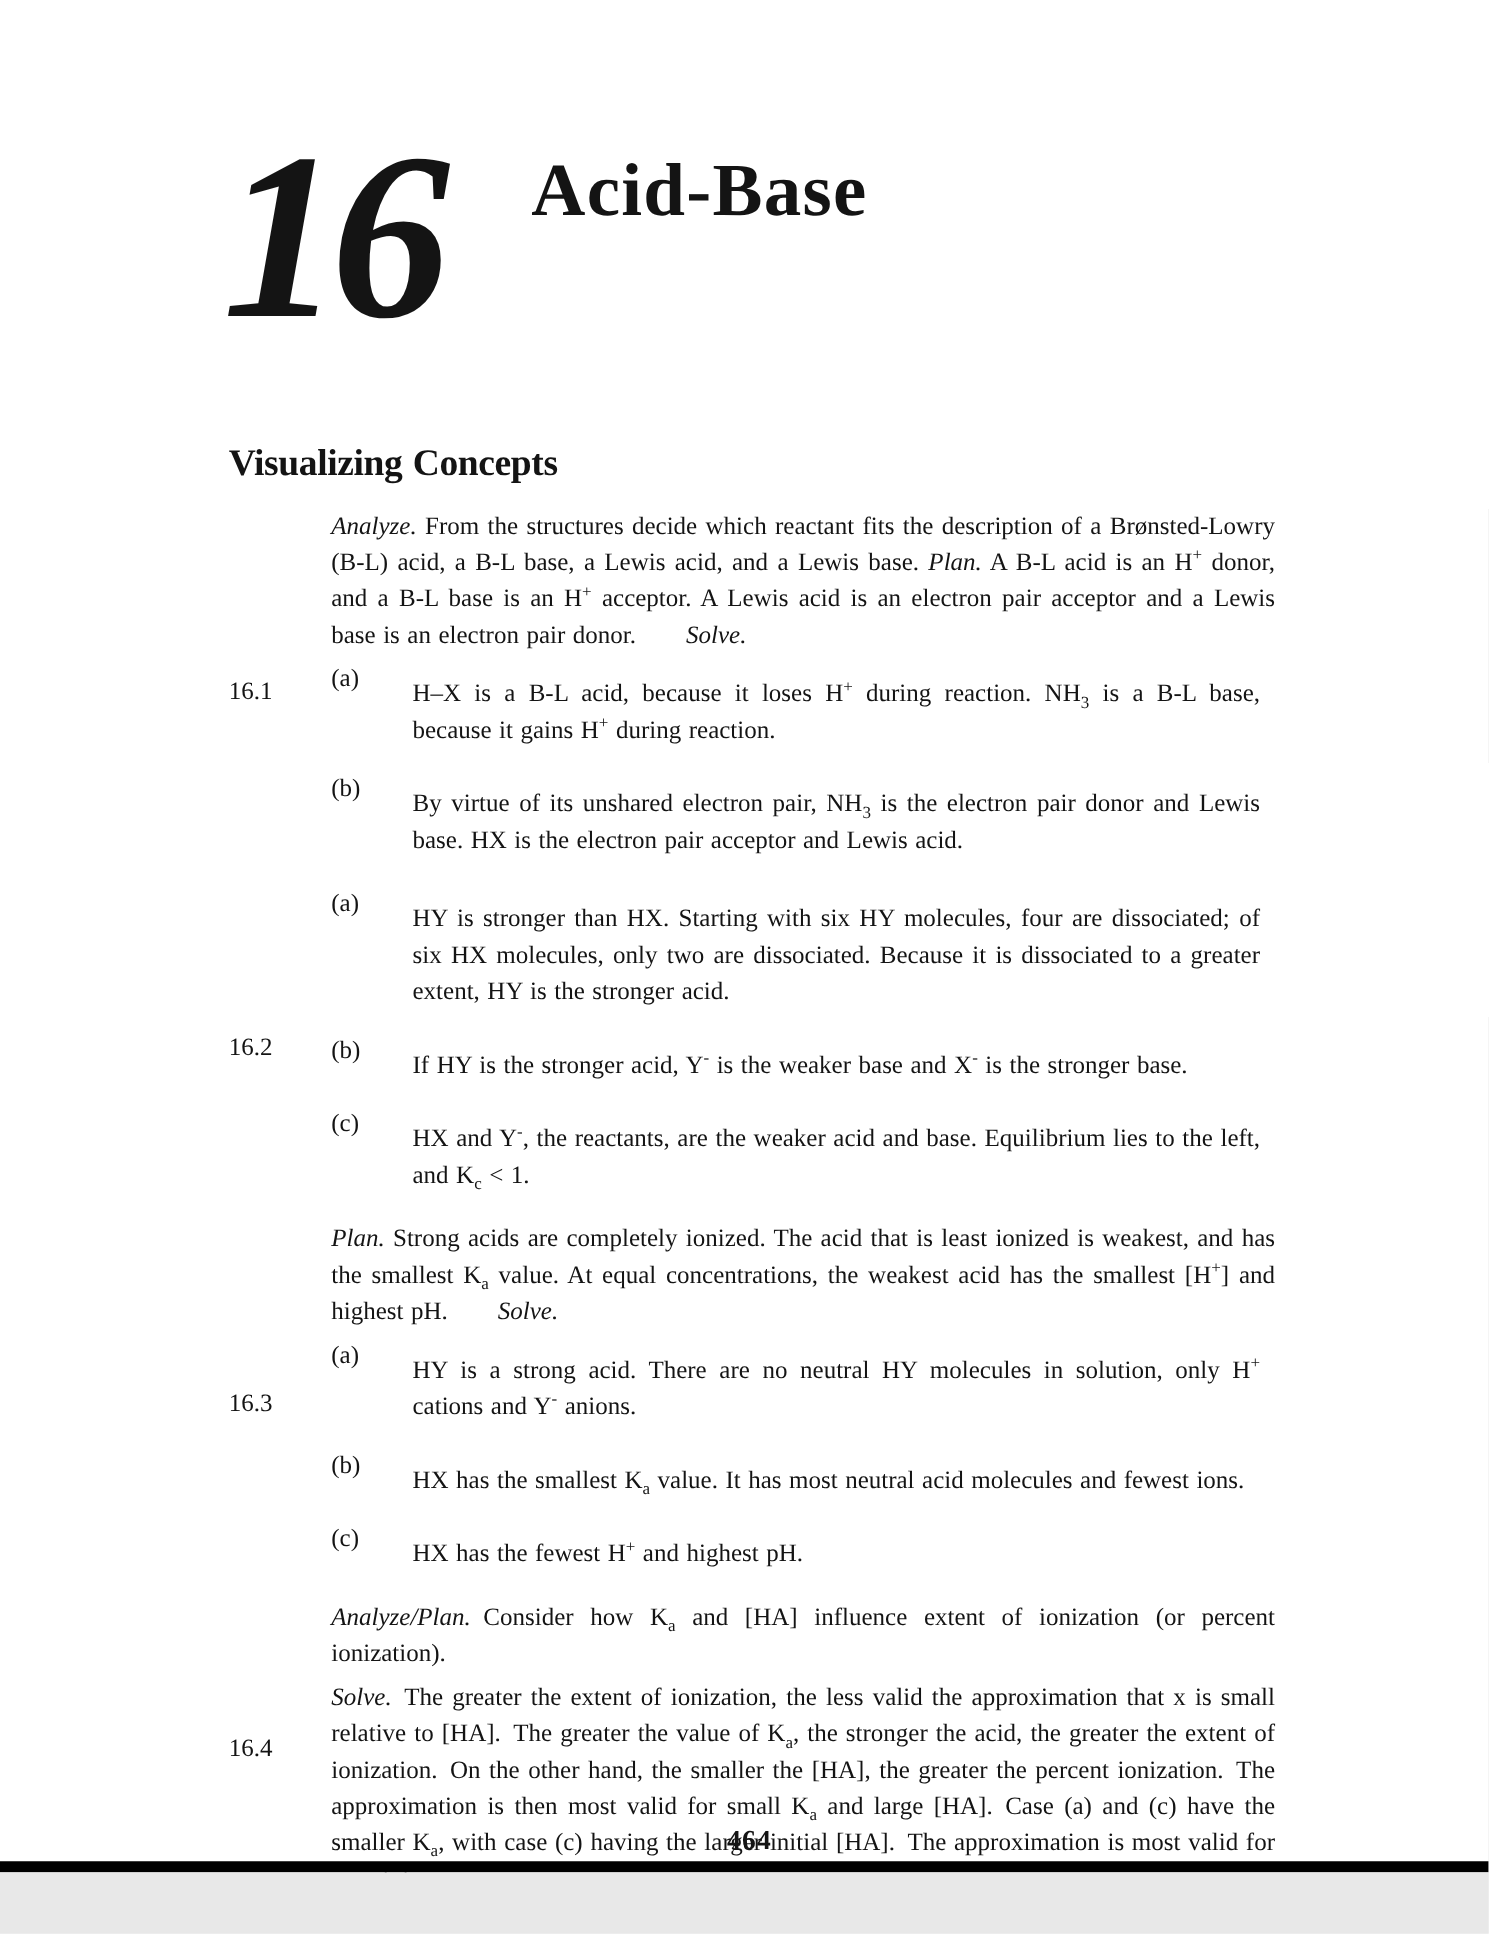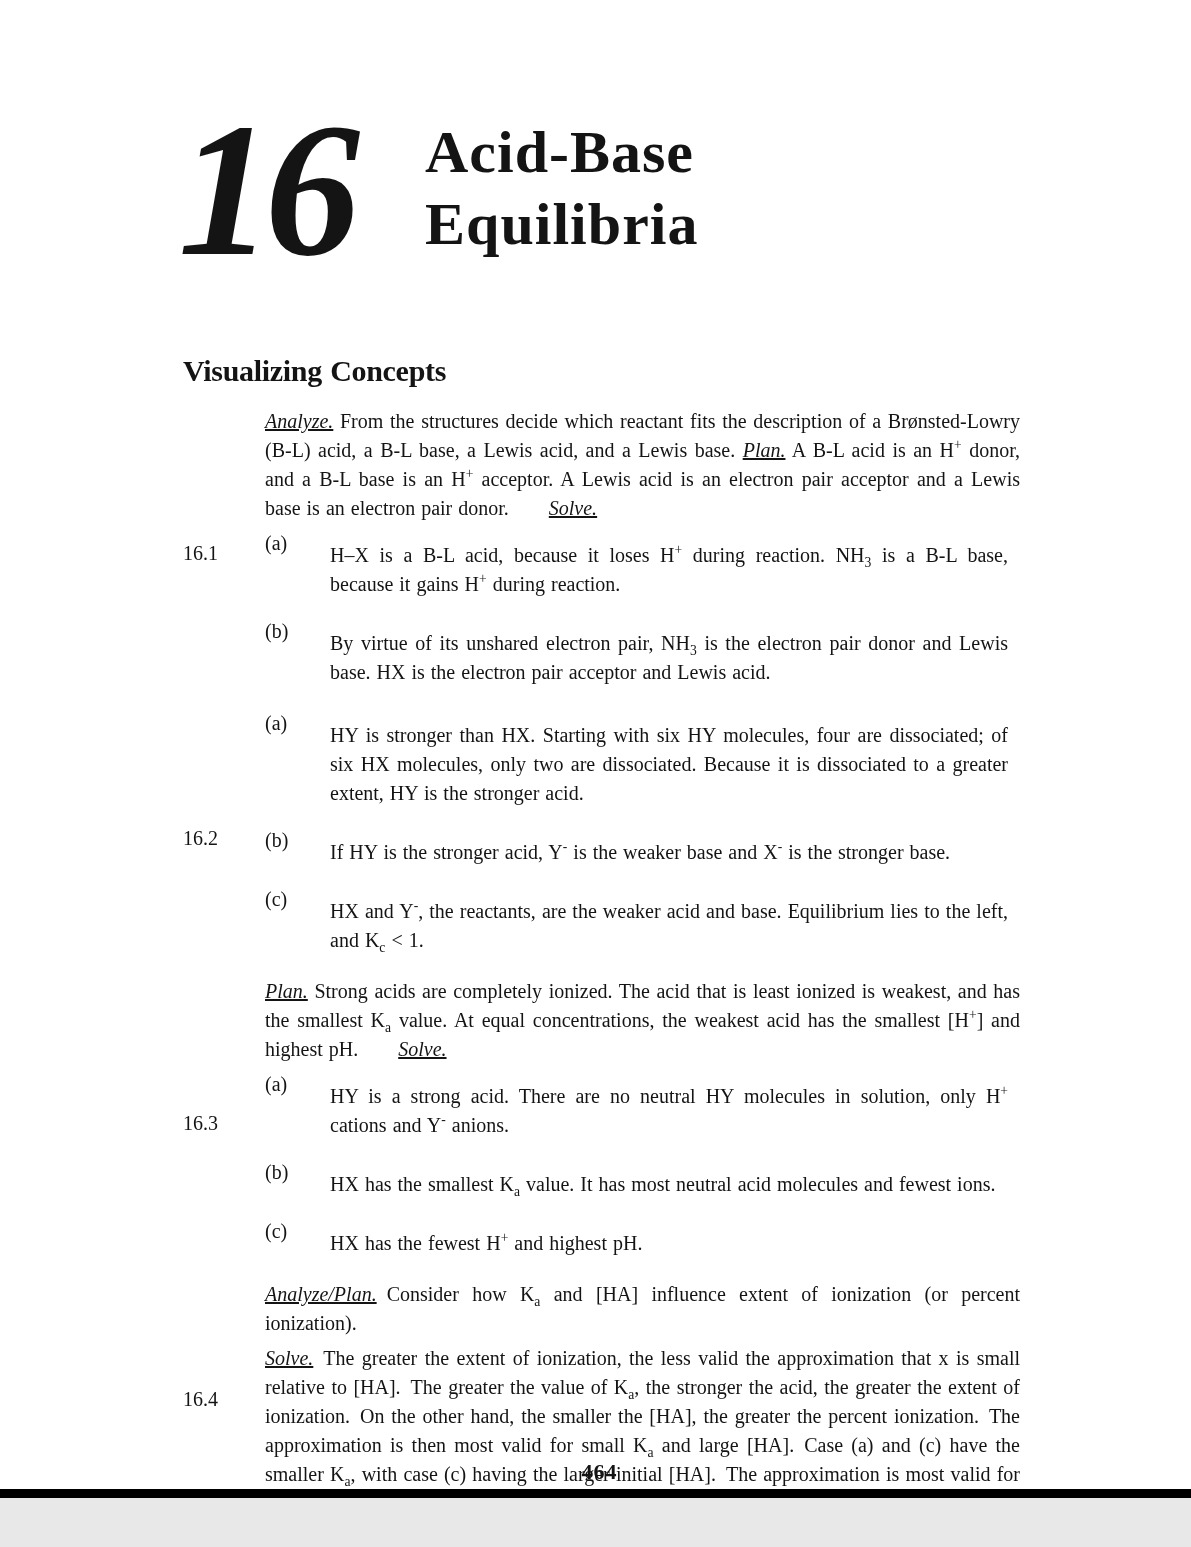--- a/index.html
+++ b/index.html
@@ -59,21 +59,21 @@
   .pnum { width: 82px; flex-shrink: 0; }
   .pbody { flex: 1; min-width: 0; }
   .para { margin: 0 0 6px 0; text-align: justify; }
   .para:last-child { margin-bottom: 0; }
   .sub { display: flex; margin-bottom: 6px; }
   .sub:last-child { margin-bottom: 0; }
   .slabel { width: 53px; flex-shrink: 0; }
   .stext { flex: 1; min-width: 0; margin: 12px; text-align: justify; }
   sup { font-size: 68%; line-height: 0; }
   sub { font-size: 68%; line-height: 0; }
-  i { font-style: italic; text-decoration: underline; }
+  i { font-style: italic; }
 
   
   .page-number {
     position: absolute;
     left: 4px;
     top: 1459px;
     width: 100%;
     text-align: center;
     font-size: 22px;
     font-weight: bold;
@@ -90,21 +90,20 @@
 </style>
 </head>
 <body>
 
 <div class="page">
 
   <header class="chapter-header">
     <div class="chapter-number">16</div>
     <h1 class="chapter-title">
       <span class="title-line">Acid-Base</span>
-      <span class="title-line">Equilibria</span>
     </h1>
   </header>
 
   <main class="content">
     <h2 class="section-heading">Visualizing Concepts</h2>
 
     <section class="problem">
       <div class="pnum">16.1</div>
       <div class="pbody">
         <p class="para"><i>Analyze.</i> From the structures decide which reactant fits the description of a Brønsted-Lowry (B-L) acid, a B-L base, a Lewis acid, and a Lewis base. <i>Plan.</i> A B-L acid is an H<sup>+</sup> donor, and a B-L base is an H<sup>+</sup> acceptor. A Lewis acid is an electron pair acceptor and a Lewis base is an electron pair donor.  <i>Solve.</i></p>

